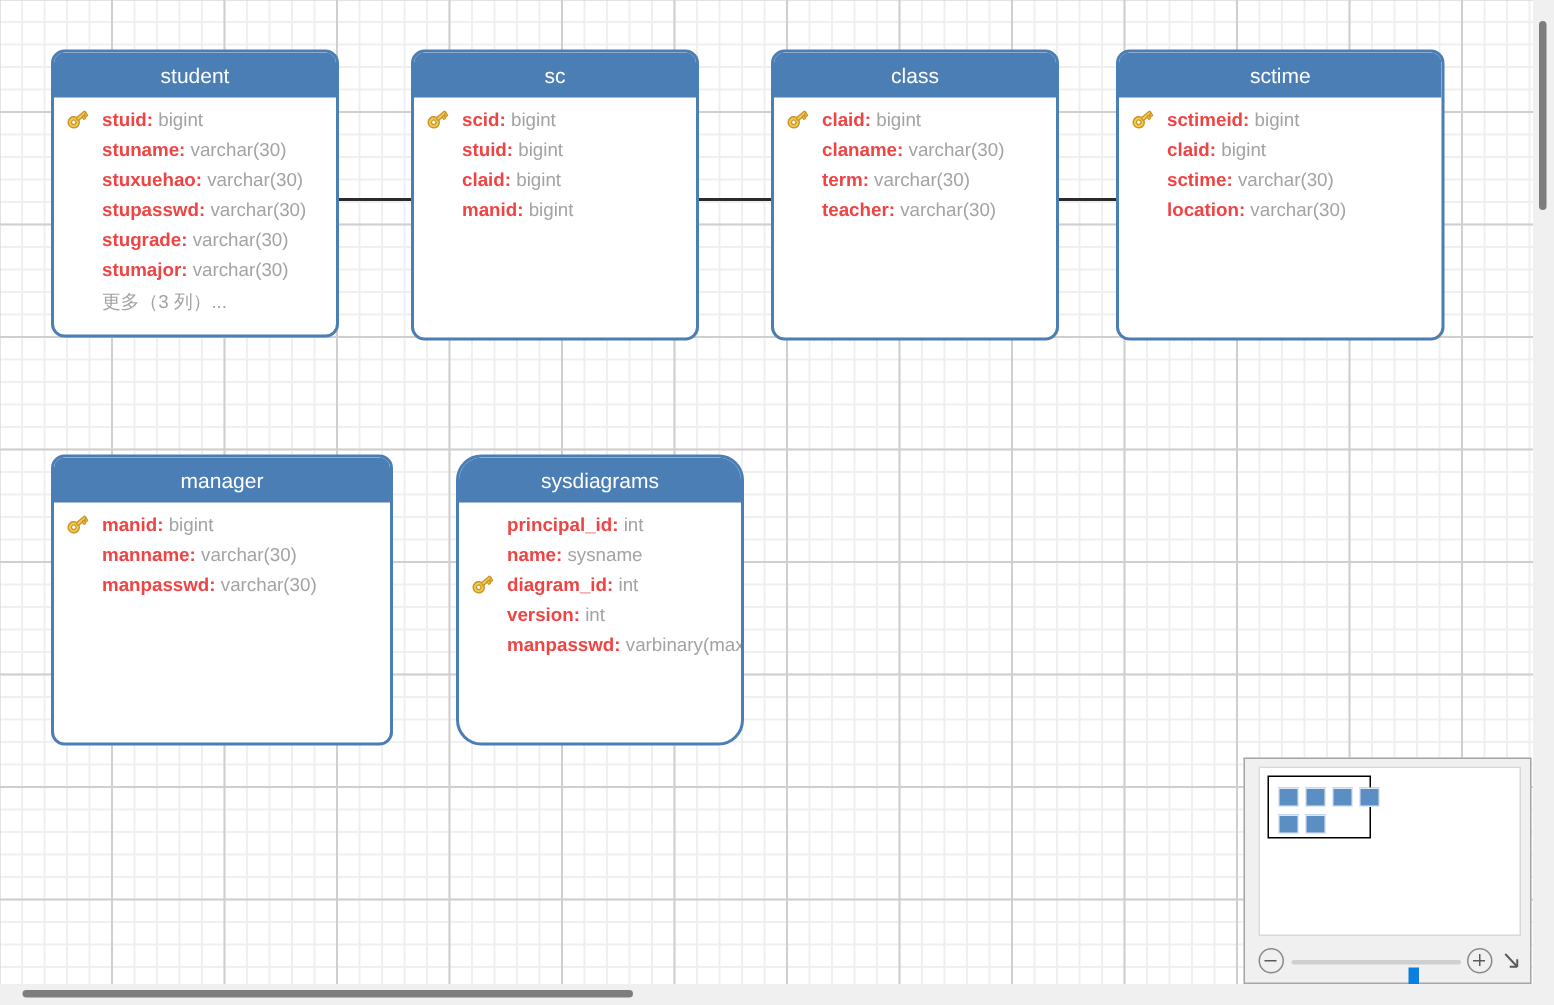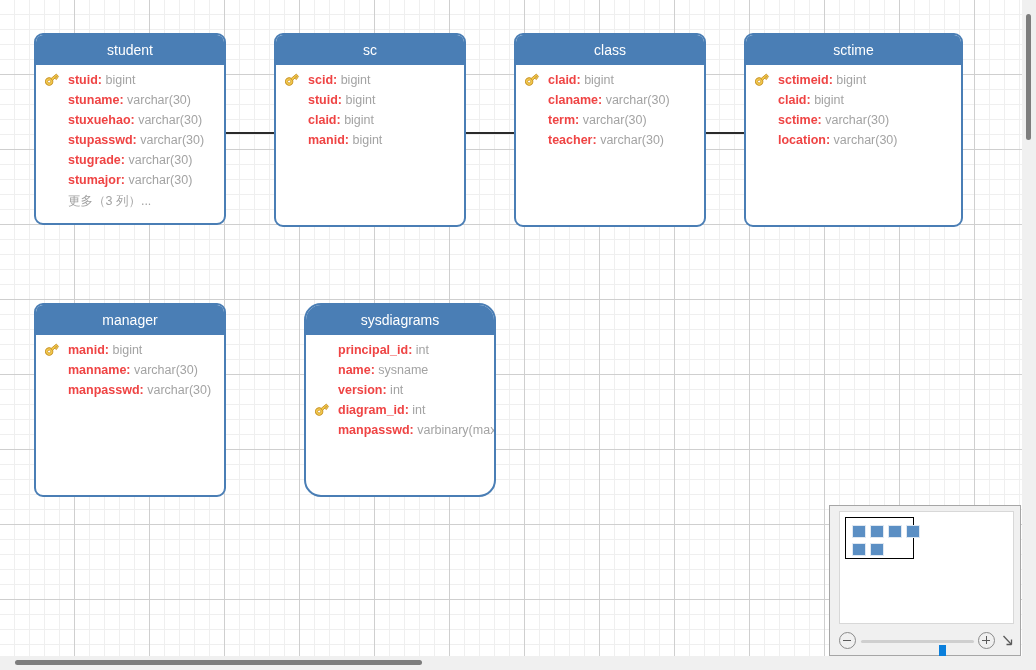--- a/index.html
+++ b/index.html
@@ -316,51 +316,51 @@
                     <rect x="7.6" y="5.9" width="7.4" height="2.2" rx="0.6" fill="#f5cd4c" stroke="#c9932a" stroke-width="0.9"></rect>
                     <rect x="11.1" y="7.6" width="1.5" height="2.4" rx="0.4" fill="#f5cd4c" stroke="#c9932a" stroke-width="0.8"></rect>
                     <rect x="13.3" y="7.6" width="1.5" height="1.9" rx="0.4" fill="#f5cd4c" stroke="#c9932a" stroke-width="0.8"></rect>
                   </g>
                 </svg></span><span class="field-name">sctimeid</span><span class="field-name">: </span><span class="field-type">bigint</span></div>
             <div class="field-row"><span class="field-name">claid</span><span class="field-name">: </span><span class="field-type">bigint</span></div>
             <div class="field-row"><span class="field-name">sctime</span><span class="field-name">: </span><span class="field-type">varchar(30)</span></div>
             <div class="field-row"><span class="field-name">location</span><span class="field-name">: </span><span class="field-type">varchar(30)</span></div>
           </div>
         </div>
-        <div class="table-box" style="left: 34px; top: 303px; width: 192px; height: 194px;">
+        <div class="table-box" style="left: 34px; top: 303px; width: 228px; height: 194px;">
           <div class="table-header">manager</div>
           <div class="table-body">
             <div class="field-row"><span class="key-icon"><svg viewBox="0 0 16 14" width="16" height="14">
                   <g transform="rotate(-40 7 7)">
                     <circle cx="4.6" cy="7" r="3.7" fill="#f5cd4c" stroke="#c9932a" stroke-width="1"></circle>
                     <circle cx="4.6" cy="7" r="1.5" fill="#ffffff" stroke="#c9932a" stroke-width="0.8"></circle>
                     <rect x="7.6" y="5.9" width="7.4" height="2.2" rx="0.6" fill="#f5cd4c" stroke="#c9932a" stroke-width="0.9"></rect>
                     <rect x="11.1" y="7.6" width="1.5" height="2.4" rx="0.4" fill="#f5cd4c" stroke="#c9932a" stroke-width="0.8"></rect>
                     <rect x="13.3" y="7.6" width="1.5" height="1.9" rx="0.4" fill="#f5cd4c" stroke="#c9932a" stroke-width="0.8"></rect>
                   </g>
                 </svg></span><span class="field-name">manid</span><span class="field-name">: </span><span class="field-type">bigint</span></div>
             <div class="field-row"><span class="field-name">manname</span><span class="field-name">: </span><span class="field-type">varchar(30)</span></div>
             <div class="field-row"><span class="field-name">manpasswd</span><span class="field-name">: </span><span class="field-type">varchar(30)</span></div>
           </div>
         </div>
         <div class="table-box" style="left: 304px; top: 303px; width: 192px; height: 194px; border-radius: 17px;">
           <div class="table-header">sysdiagrams</div>
           <div class="table-body">
             <div class="field-row"><span class="field-name">principal_id</span><span class="field-name">: </span><span class="field-type">int</span></div>
             <div class="field-row"><span class="field-name">name</span><span class="field-name">: </span><span class="field-type">sysname</span></div>
+            <div class="field-row"><span class="key-icon"><svg viewBox="0 0 16 14" width="16" height="14">
+                  <g transform="rotate(-40 7 7)">
+                    <circle cx="4.6" cy="7" r="3.7" fill="#f5cd4c" stroke="#c9932a" stroke-width="1"></circle>
+                    <circle cx="4.6" cy="7" r="1.5" fill="#ffffff" stroke="#c9932a" stroke-width="0.8"></circle>
+                    <rect x="7.6" y="5.9" width="7.4" height="2.2" rx="0.6" fill="#f5cd4c" stroke="#c9932a" stroke-width="0.9"></rect>
+                    <rect x="11.1" y="7.6" width="1.5" height="2.4" rx="0.4" fill="#f5cd4c" stroke="#c9932a" stroke-width="0.8"></rect>
+                    <rect x="13.3" y="7.6" width="1.5" height="1.9" rx="0.4" fill="#f5cd4c" stroke="#c9932a" stroke-width="0.8"></rect>
+                  </g>
+                </svg></span><span class="field-name">diagram_id</span><span class="field-name">: </span><span class="field-type">int</span></div>
             <div class="field-row"><span class="field-name">version</span><span class="field-name">: </span><span class="field-type">int</span></div>
-            <div class="field-row"><span class="key-icon"><svg viewBox="0 0 16 14" width="16" height="14">
-                  <g transform="rotate(-40 7 7)">
-                    <circle cx="4.6" cy="7" r="3.7" fill="#f5cd4c" stroke="#c9932a" stroke-width="1"></circle>
-                    <circle cx="4.6" cy="7" r="1.5" fill="#ffffff" stroke="#c9932a" stroke-width="0.8"></circle>
-                    <rect x="7.6" y="5.9" width="7.4" height="2.2" rx="0.6" fill="#f5cd4c" stroke="#c9932a" stroke-width="0.9"></rect>
-                    <rect x="11.1" y="7.6" width="1.5" height="2.4" rx="0.4" fill="#f5cd4c" stroke="#c9932a" stroke-width="0.8"></rect>
-                    <rect x="13.3" y="7.6" width="1.5" height="1.9" rx="0.4" fill="#f5cd4c" stroke="#c9932a" stroke-width="0.8"></rect>
-                  </g>
-                </svg></span><span class="field-name">diagram_id</span><span class="field-name">: </span><span class="field-type">int</span></div>
             <div class="field-row"><span class="field-name">manpasswd</span><span class="field-name">: </span><span class="field-type">varbinary(max)</span></div>
           </div>
         </div>
       </div>
   </div>
 
   <div id="minimap">
     <div id="minimap-canvas">
       <div class="mini-viewport">
           <div class="mini-thumb" style="left: 6px; top: 7px; width: 14px; height: 13px;"></div>

